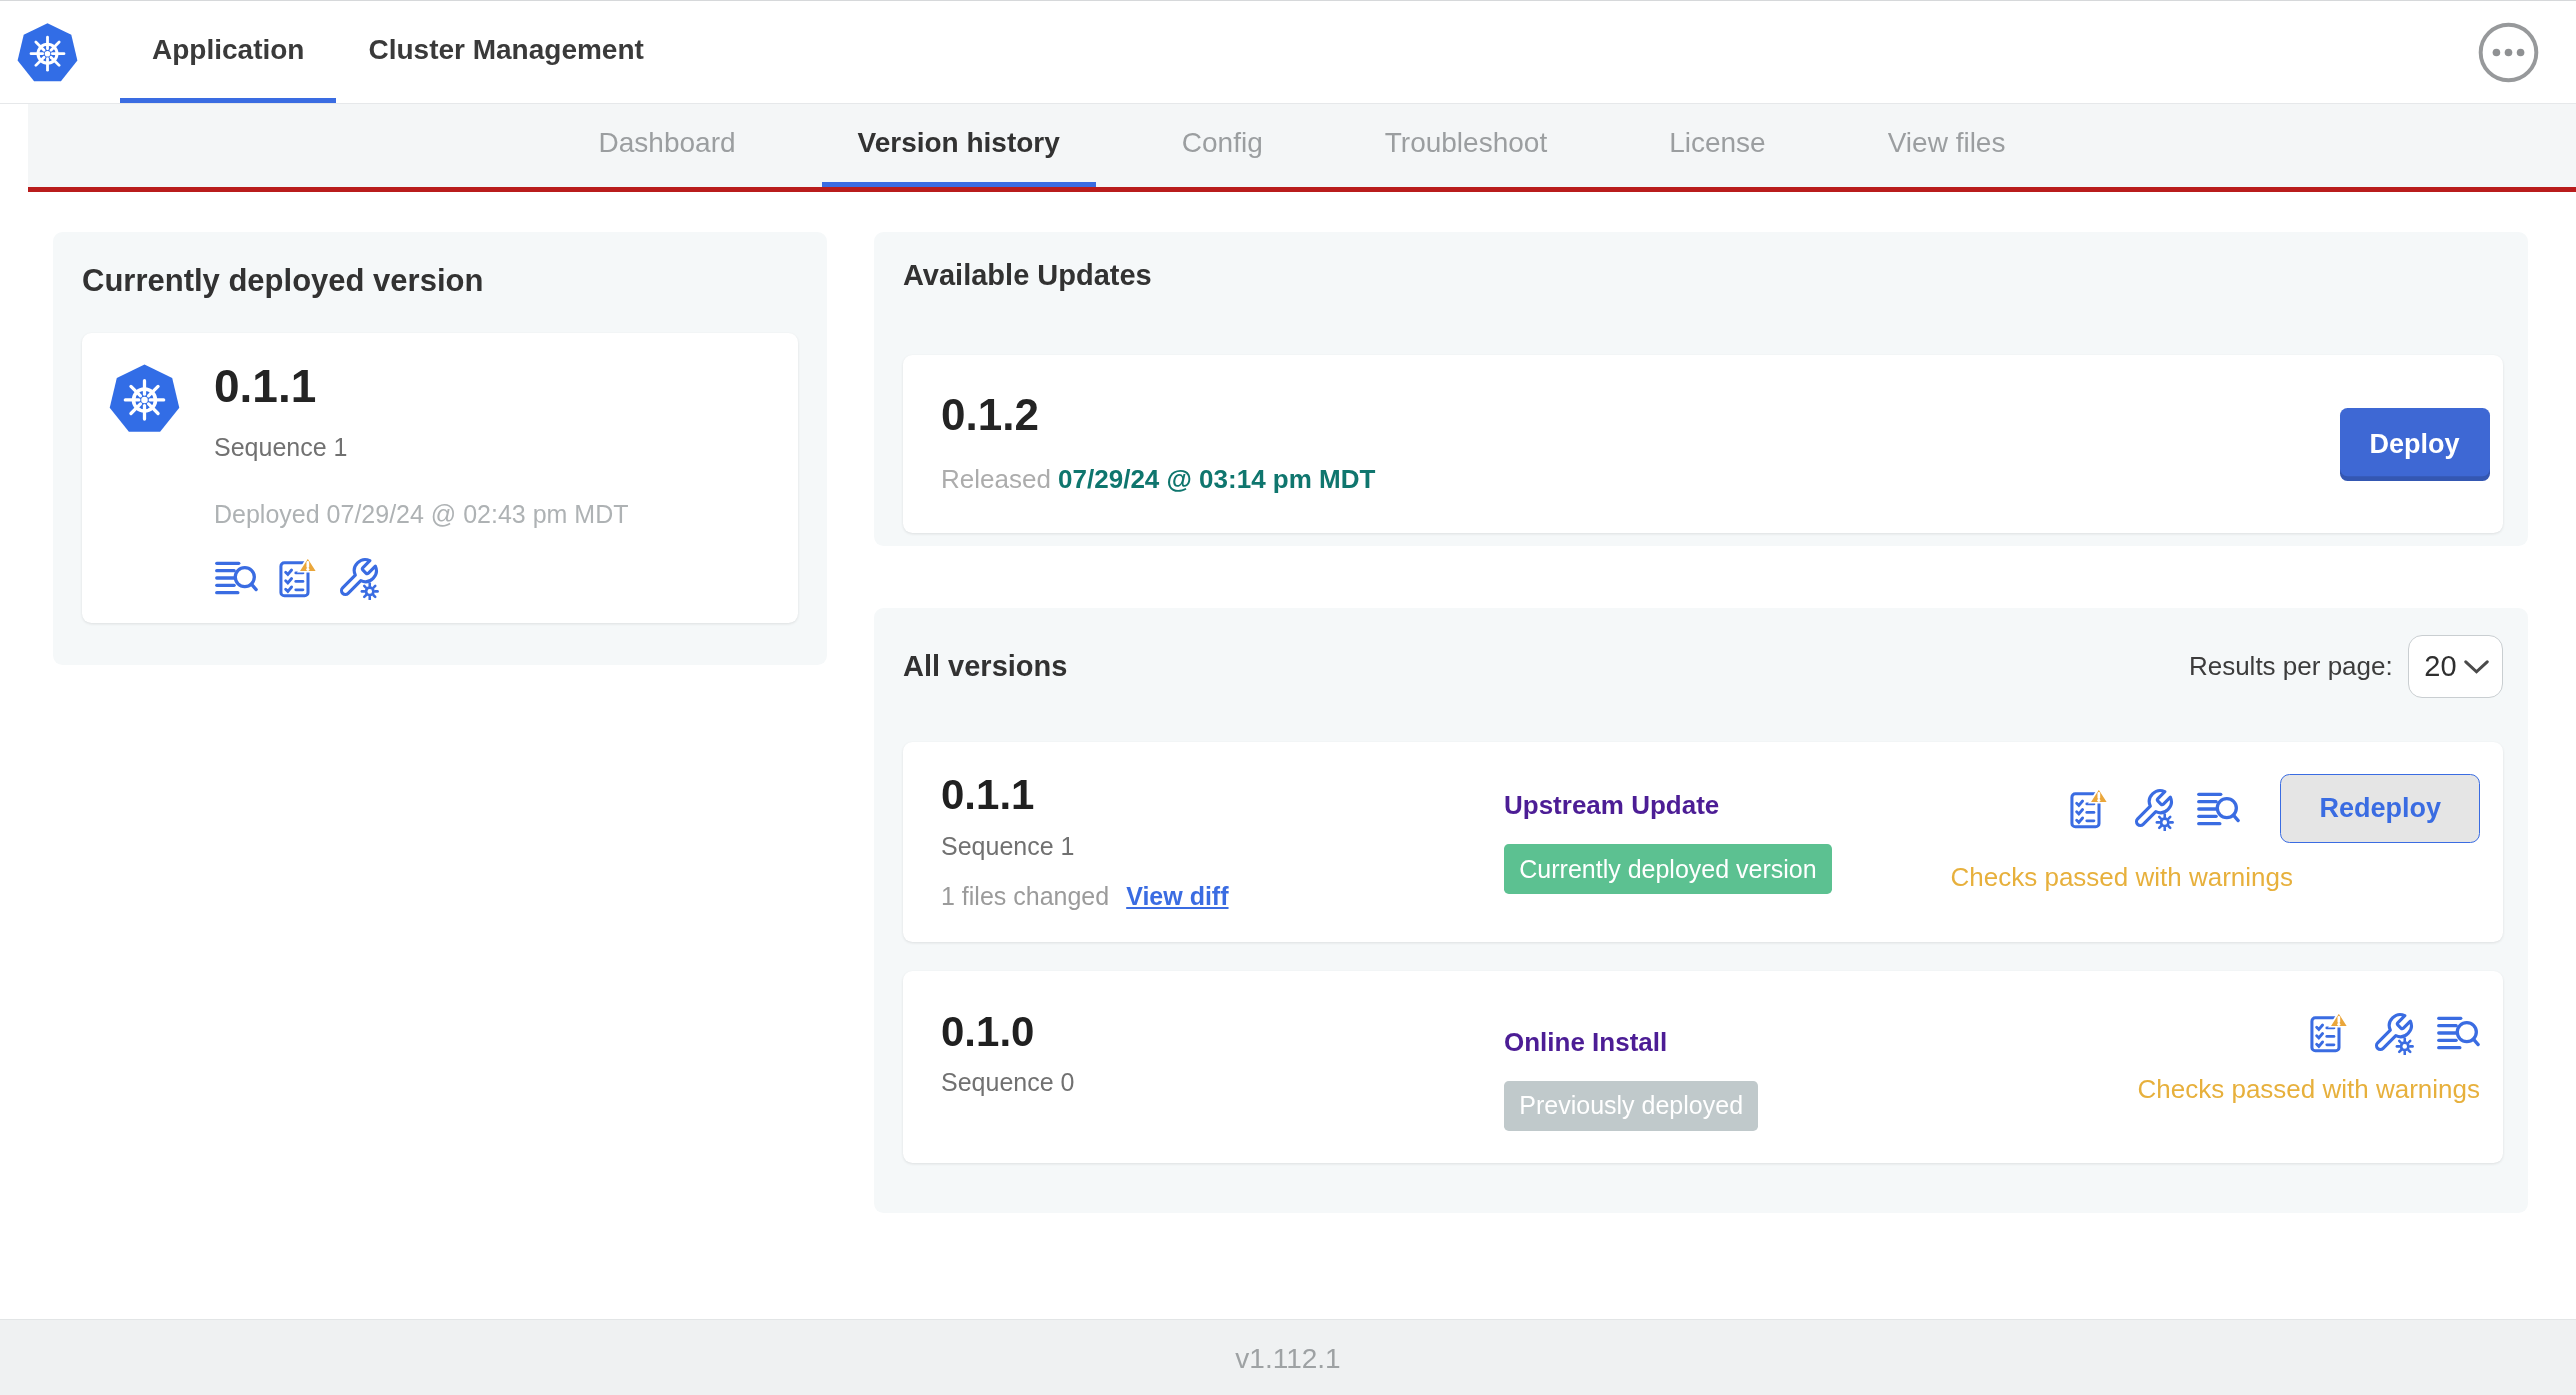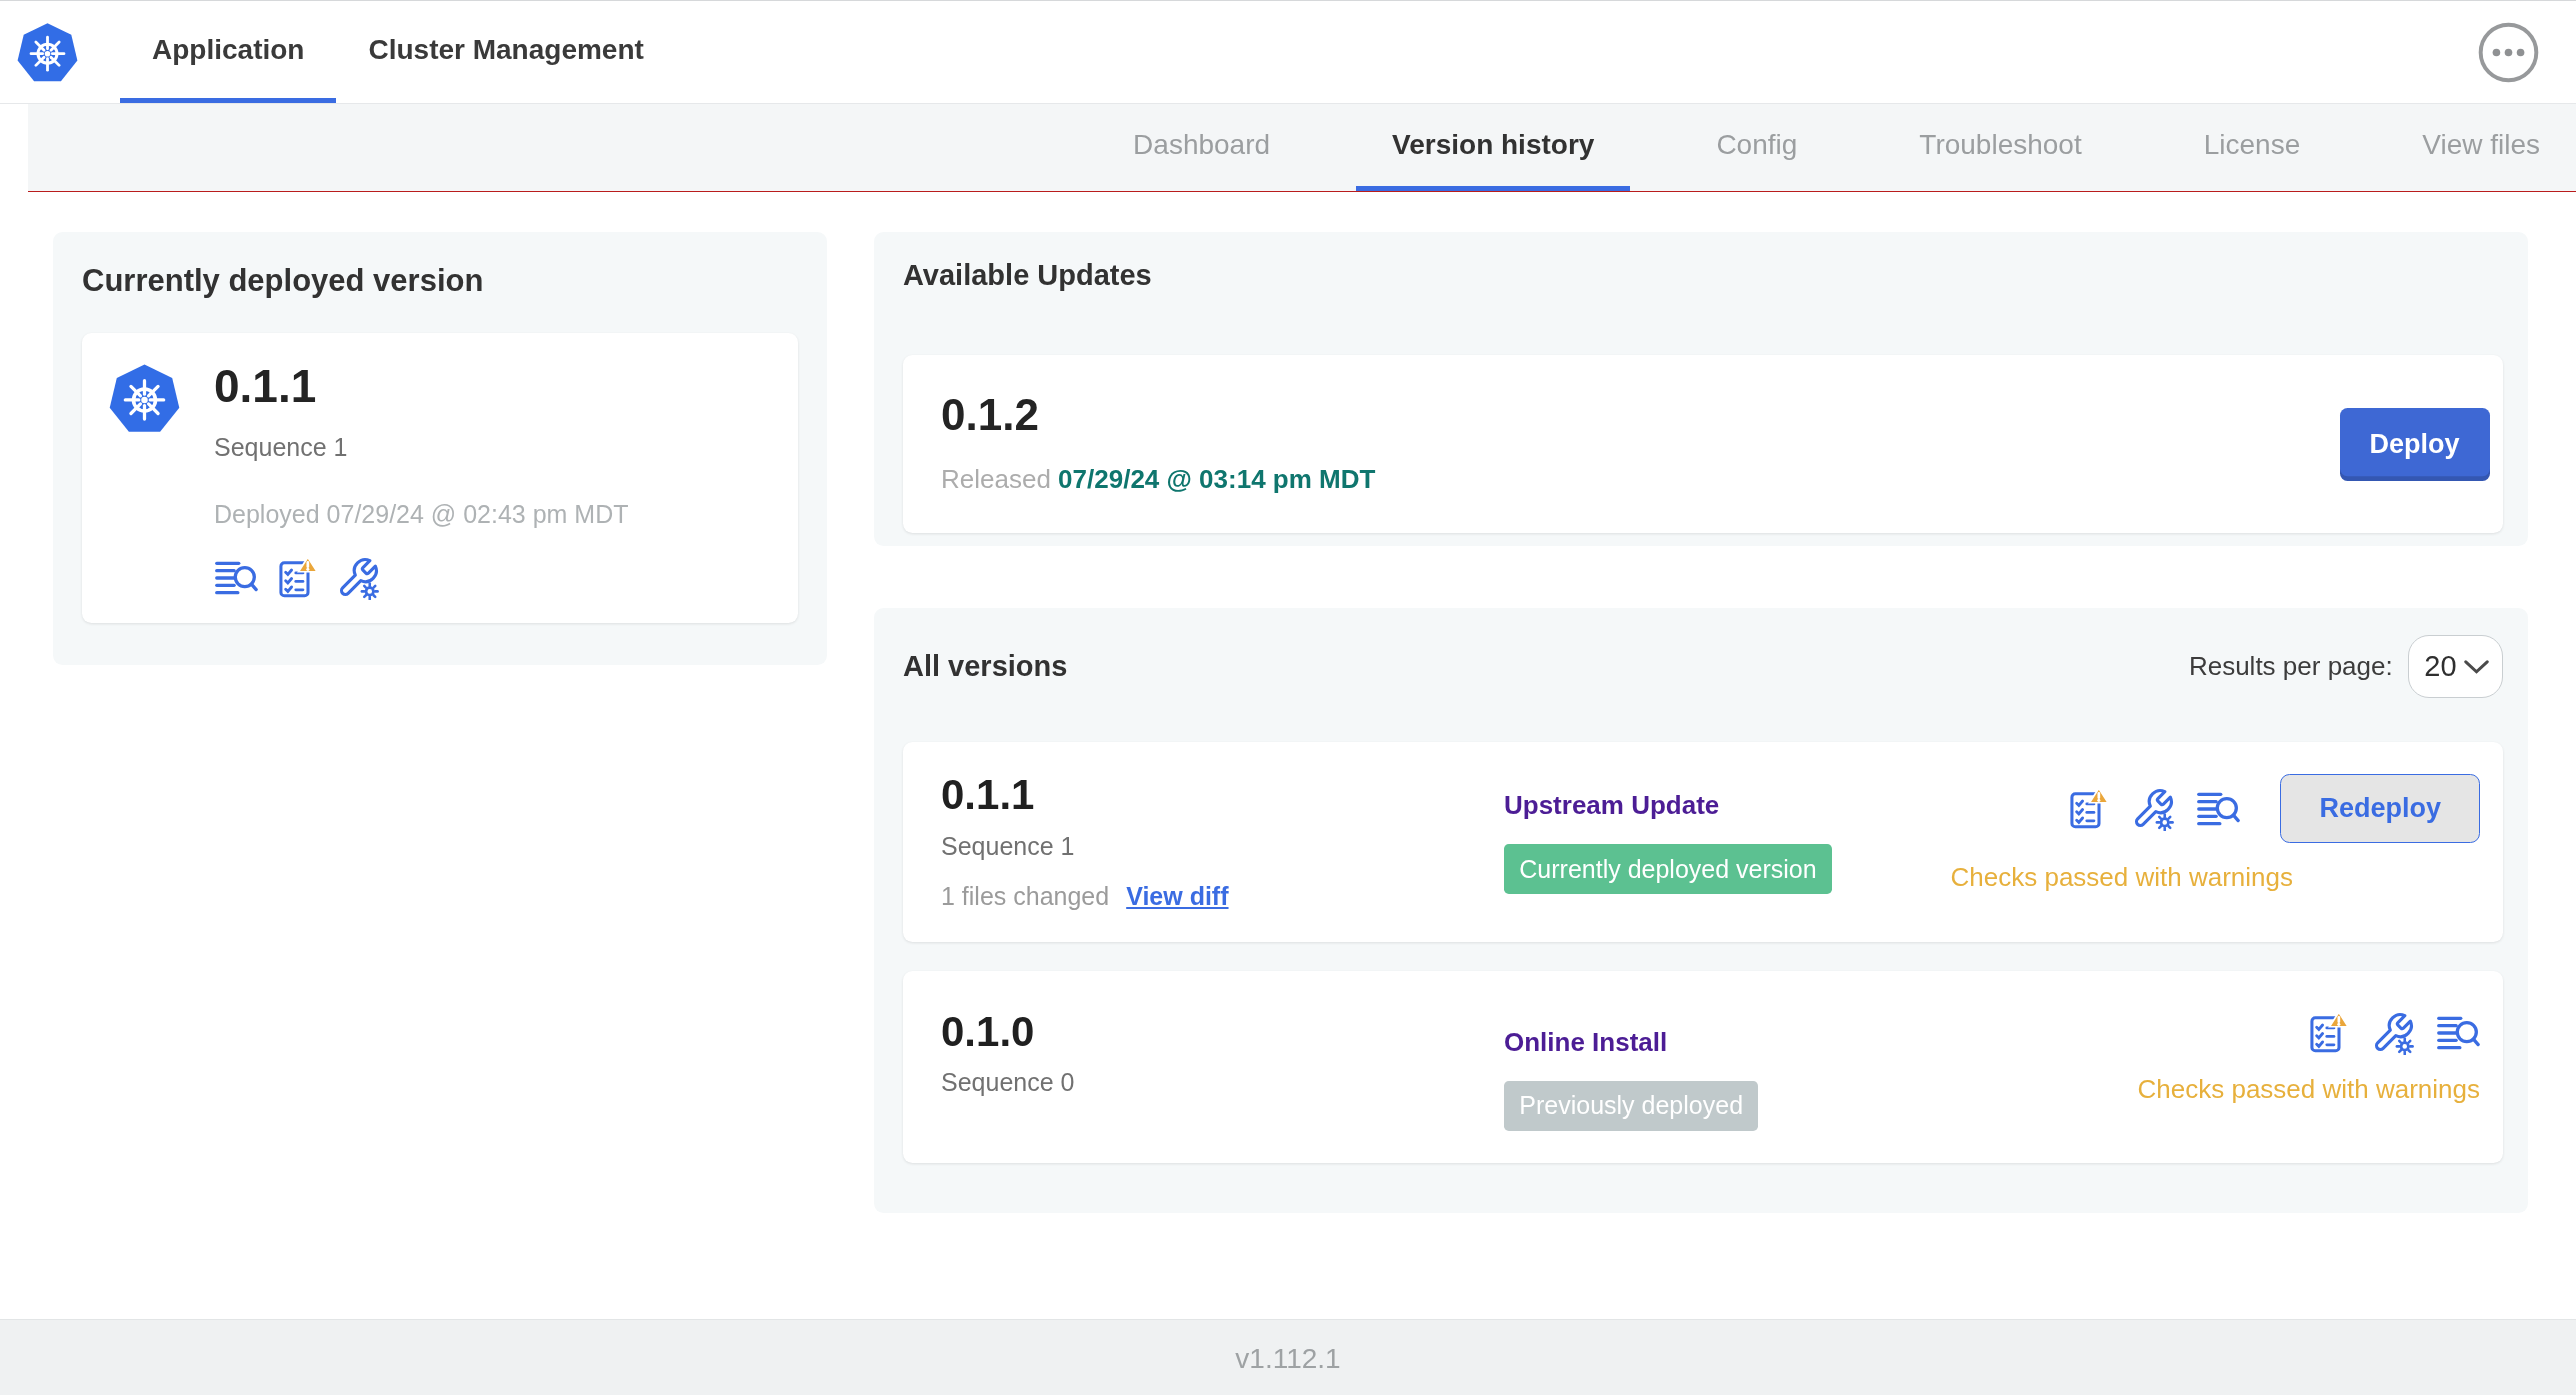--- a/index.html
+++ b/index.html
@@ -21,22 +21,22 @@
   .topnav-tabs { display:flex; margin-left:42px; }
   .top-tab {
     display:flex; align-items:center; padding:0 32px; font-size:28px;
     font-weight:600; color:#3a3a3a; border-bottom:5.7px solid transparent; cursor:pointer;
   }
   .top-tab.active { border-bottom-color:#3a6ce2; }
   .menu-btn { align-self:center; margin-left:auto; width:63px; height:63px; cursor:pointer; }
 
   
   .subnav {
-    height:88px; background:#f4f6f7; border-bottom:1px solid #b91c1c;
-    display:flex; justify-content:flex-end; gap:50px;margin-left:28px;
+    height:88px; background:#f4f6f7; border-bottom:5px solid #b91c1c;
+    display:flex; justify-content:center; gap:50px;margin-left:28px;
   }
   .sub-tab {
     display:flex; align-items:center; padding:0 36px; font-size:28px;
     color:#9b9ea0; border-bottom:5.7px solid transparent; cursor:pointer;
   }
   .sub-tab.active { color:#323232; font-weight:600; border-bottom-color:#3a6ce2; }
 
   
   .main { display:flex; gap:47px; padding:40px 48px 0 53px; background:#fff; }
   .panel { background:#f5f8f9; border-radius:9.5px; }
@@ -70,21 +70,21 @@
     padding:21px 30px; border:none; border-radius:7.6px; cursor:pointer;
     box-shadow:inset 0 -4.8px 0 rgba(0,0,0,.16);
     font-family:inherit;
   }
 
   .versions-panel { margin-top:62px; padding:27px 25px 50px 29px; }
   .versions-head { display:flex; align-items:center; justify-content:space-between; }
   .rpp { display:flex; align-items:center; gap:15.3px; }
   .rpp-label { font-size:26px; color:#3c3c3c; }
   .select {
-    width:95px; height:63px; background:#fff; border:1px solid #c9ced1; border-radius:21px;
+    width:95px; height:63px; background:#fff; border:1px solid #c9ced1; border-radius:14px;
     display:flex; align-items:center; justify-content:space-between; padding:0 13.4px 0 15.3px;
     font-size:29px; color:#2f2f2f; cursor:pointer;
   }
   .chevron { width:25px; height:14.3px; }
 
   .version-row {
     margin-top:44px; padding:32px 23px 31px 38px;
     display:grid; grid-template-columns:563px 1fr auto;
   }
   .version-row.second { margin-top:29px; padding-top:40px; padding-bottom:32px; }

